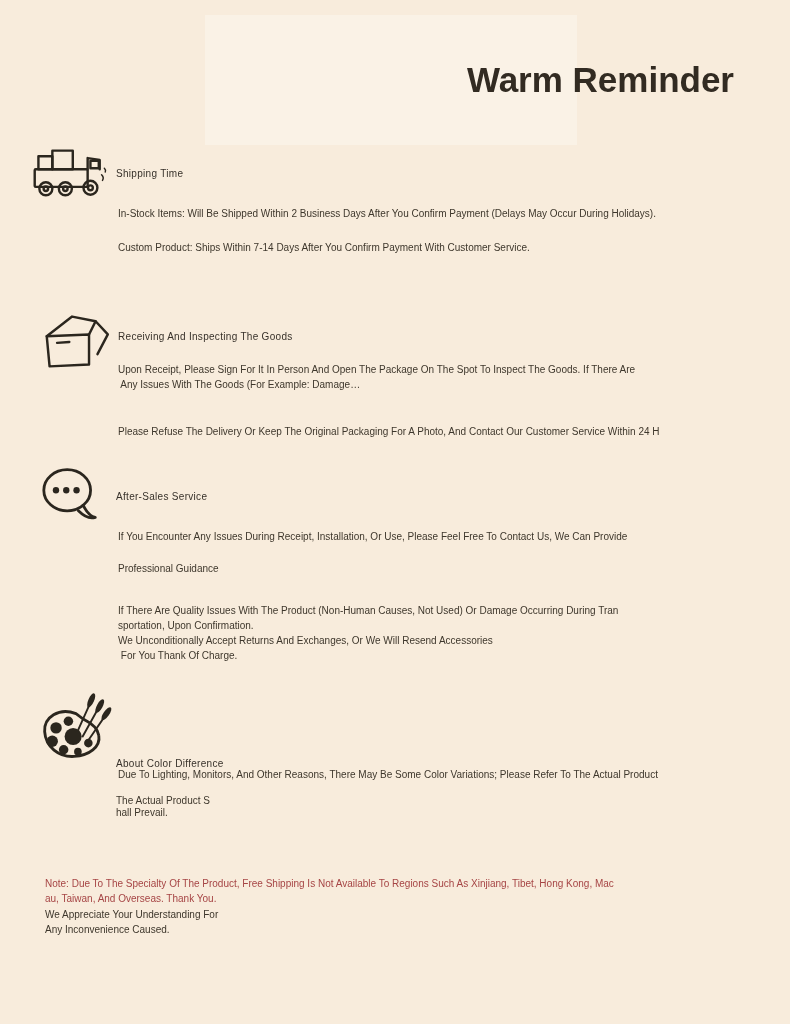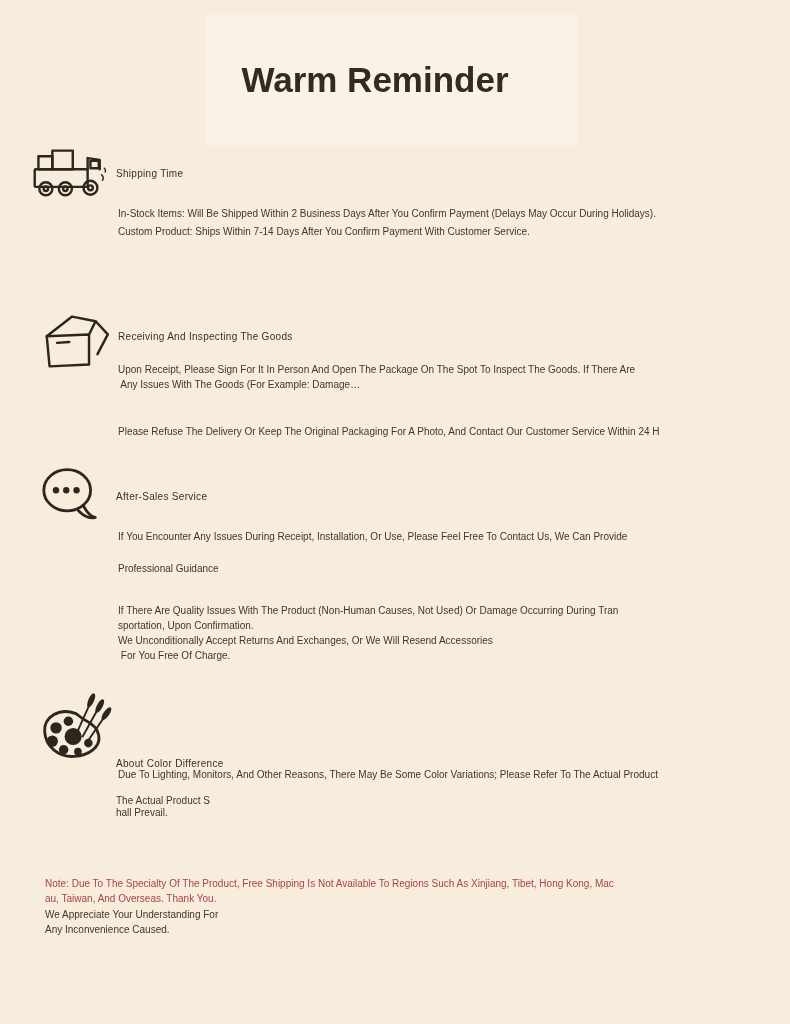--- a/index.html
+++ b/index.html
@@ -6,22 +6,22 @@
   body {
     width:790px; height:1024px; position:relative; overflow:hidden;
     background:#f8ecdc; color:#3e372c;
     font-family:"Liberation Sans", sans-serif;
   }
   .panel {
     position:absolute; left:205px; top:15px; width:372px; height:130px;
     background:rgba(255,255,255,0.30);
   }
   .main-title {
-    position:absolute; left:0; top:60px; width:722px; box-sizing:border-box;
-    padding-left:28px; text-align:center;
+    position:absolute; left:12px; top:60px; width:722px; box-sizing:border-box;
+    padding-left:28px; text-align:right;
     font-size:35px; font-weight:bold; color:#322b22; letter-spacing:0px;
   }
   .icon { position:absolute; }
   .sec-title {
     position:absolute; font-size:10px; letter-spacing:0.3px;
     color:#37312a; white-space:pre;
   }
   .para { position:absolute; left:118px; }
   .line {
     font-size:10px; line-height:15px; white-space:pre; color:#3e372c;
@@ -51,21 +51,21 @@
     <circle cx="63" cy="45" r="7.5"></circle>
       <circle cx="63" cy="45" r="2.6"></circle>
     <path d="M75 31 q3 3 1 6" stroke-width="1.6"></path>
     <path d="M78 24 q2 2 1 4" stroke-width="1.6"></path>
   </svg>
 </div>
 <div class="sec-title" style="left:116px; top:168px;">Shipping Time</div>
 <div class="para" style="top:206px;">
   <div class="line">In-Stock Items: Will Be Shipped Within 2 Business Days After You Confirm Payment (Delays May Occur During Holidays).</div>
 </div>
-<div class="para" style="top:224px;">
+<div class="para" style="top:240px;">
   <div class="line">Custom Product: Ships Within 7-14 Days After You Confirm Payment With Customer Service.</div>
 </div>
 
 <div class="icon" style="left:38px; top:310px;">
   <svg width="72" height="62" viewBox="0 0 76 66" fill="none" stroke="#2b261e" stroke-width="2.6" stroke-linecap="round" stroke-linejoin="round">
     <path d="M9 28 L12 60 L54 58 L54 26 Z"></path>
     <path d="M9 28 L36 7 L61 12 L54 26"></path>
     <path d="M61 12 L74 26 L63 47"></path>
     <path d="M20 35 L33 34"></path>
   </svg>
@@ -92,21 +92,21 @@
 <div class="para" style="top:529px;">
   <div class="line">If You Encounter Any Issues During Receipt, Installation, Or Use, Please Feel Free To Contact Us, We Can Provide</div>
 </div>
 <div class="para" style="top:561px;text-align:center;">
   <div class="line">Professional Guidance</div>
 </div>
 <div class="para" style="top:603px;">
   <div class="line">If There Are Quality Issues With The Product (Non-Human Causes, Not Used) Or Damage Occurring During Tran</div>
   <div class="line">sportation, Upon Confirmation.</div>
   <div class="line">We Unconditionally Accept Returns And Exchanges, Or We Will Resend Accessories</div>
-  <div class="line"> For You Free Of Charge.</div>
+  <div class="line"> For You Thank Of Charge.</div>
 </div>
 
 <div class="icon" style="left:38px; top:688px;">
   <svg width="76" height="76" viewBox="0 0 80 80">
     <g fill="none" stroke="#2b261e" stroke-width="3" stroke-linecap="round" stroke-linejoin="round">
       <path d="M40 27 C22 20 6 31 7 46 C8 62 22 73 38 72 C54 71 66 62 64 50 C63 42 54 36 48 33 C45 31 43 29 40 27 Z"></path>
       <path d="M41 47 L58 9" stroke-width="2"></path>
       <path d="M47 51 L67 15" stroke-width="2"></path>
       <path d="M53 55 L75 23" stroke-width="2"></path>
     </g>

